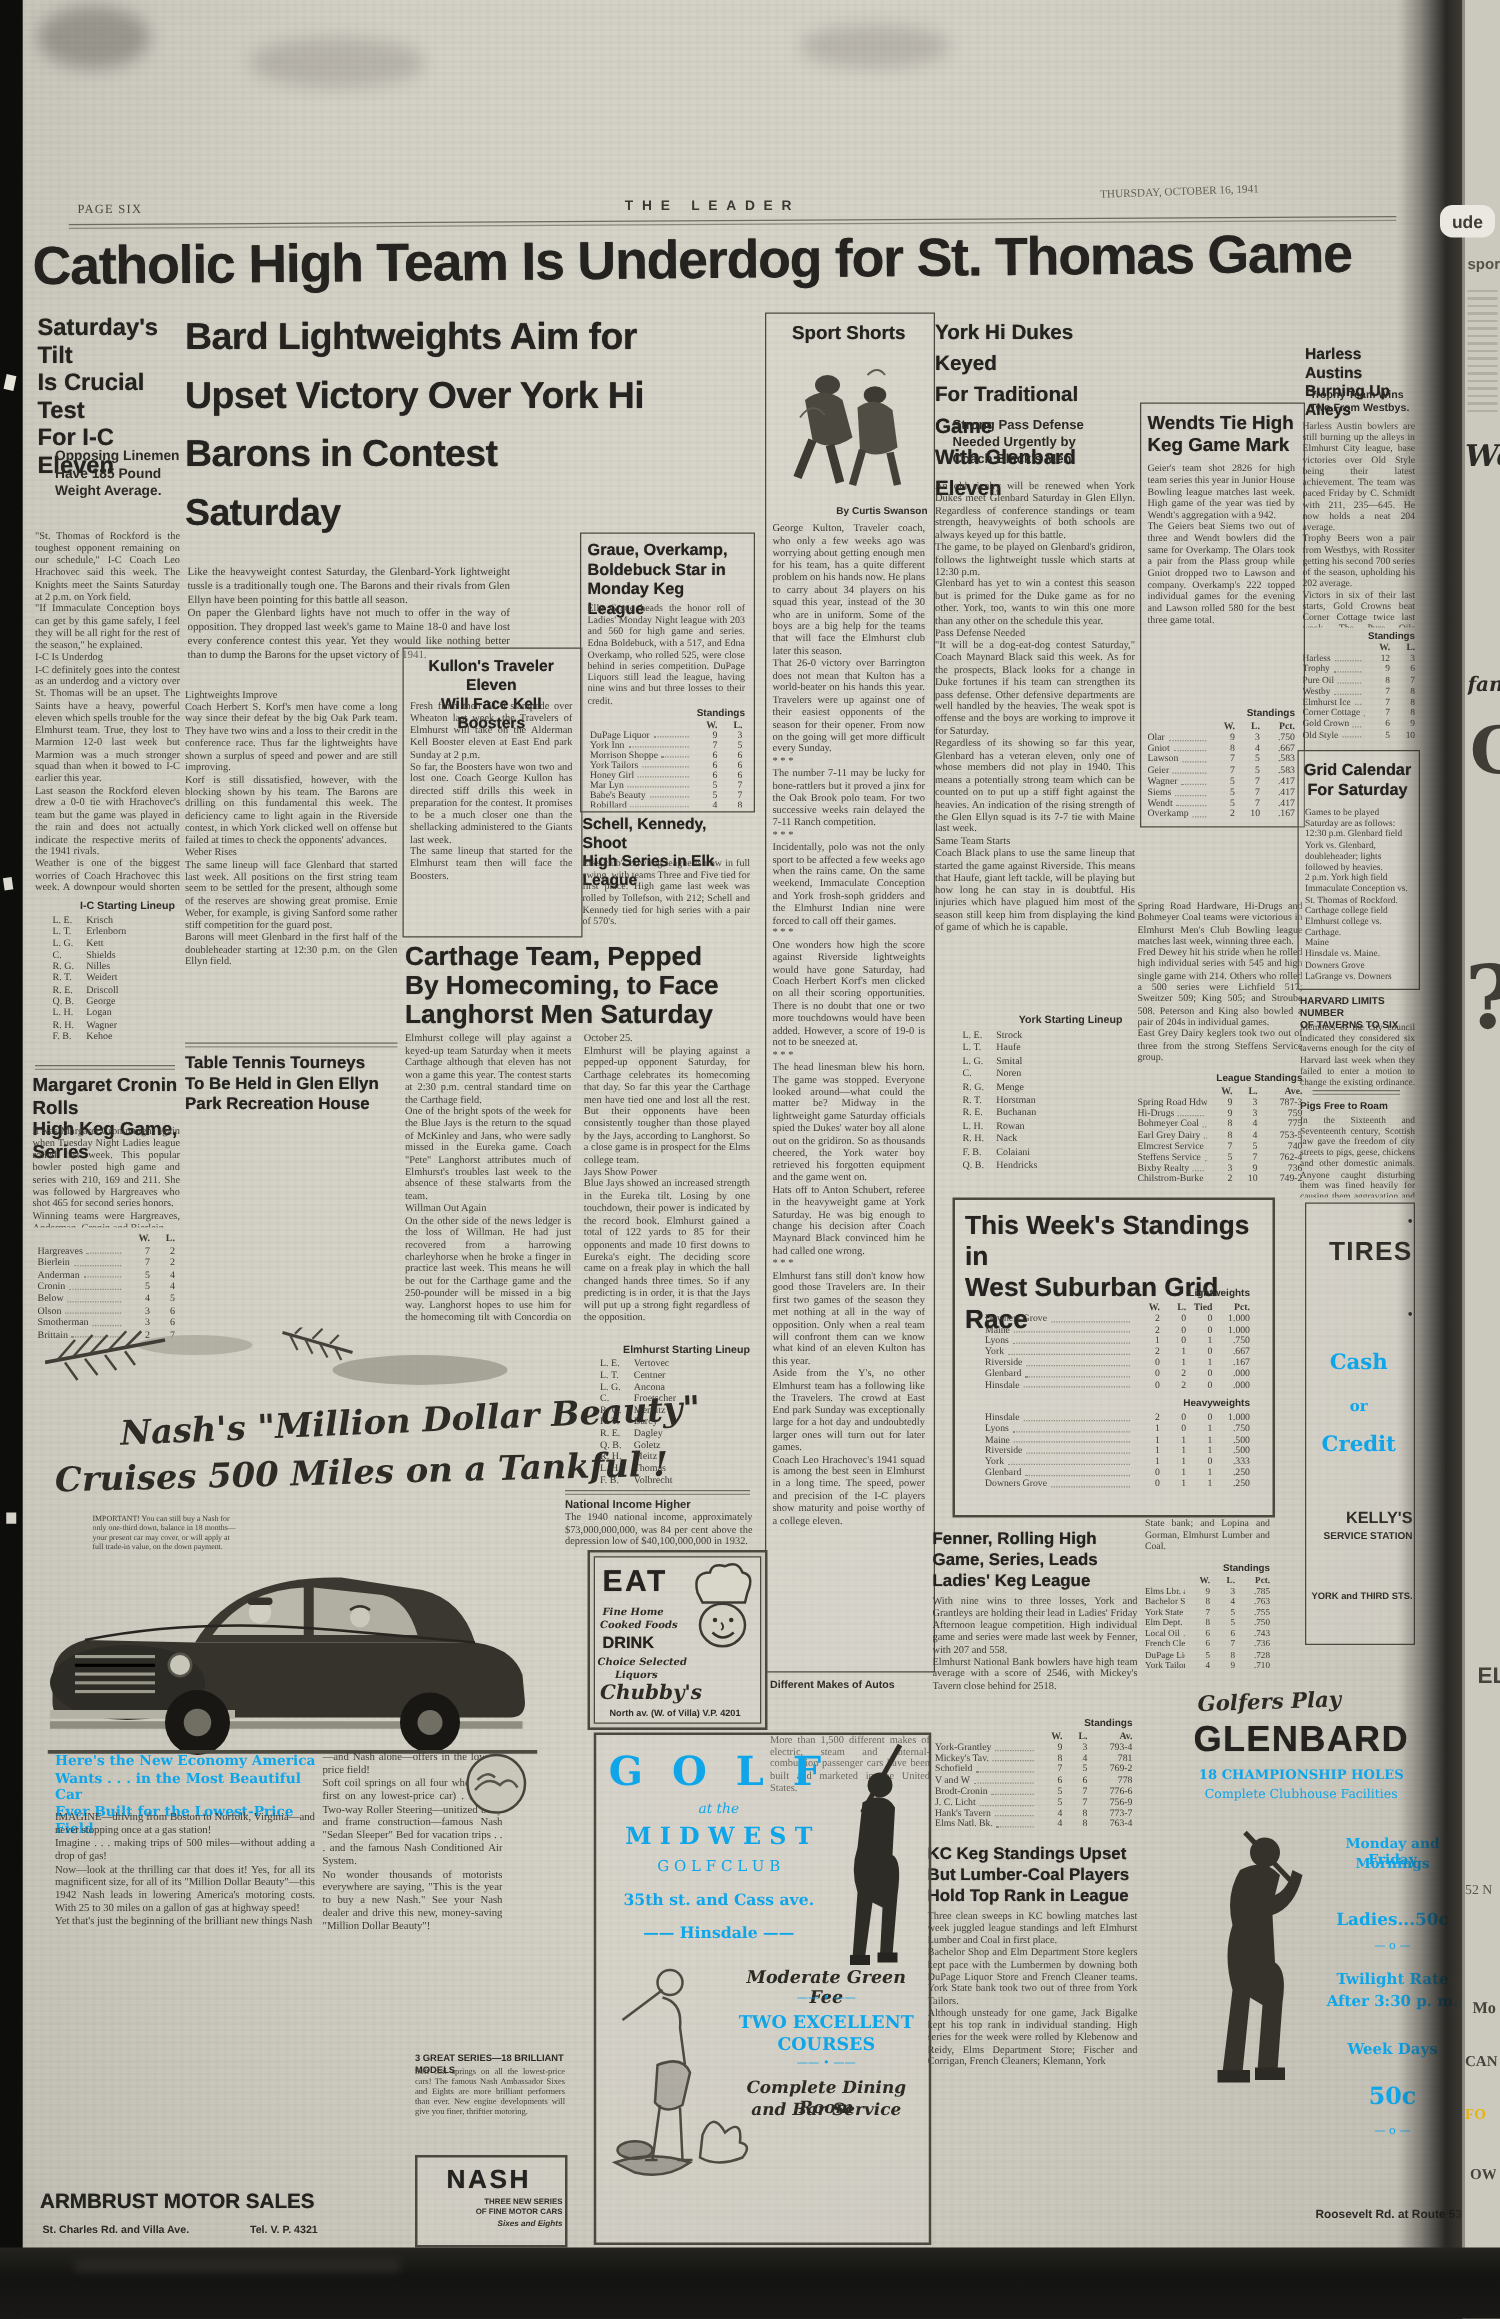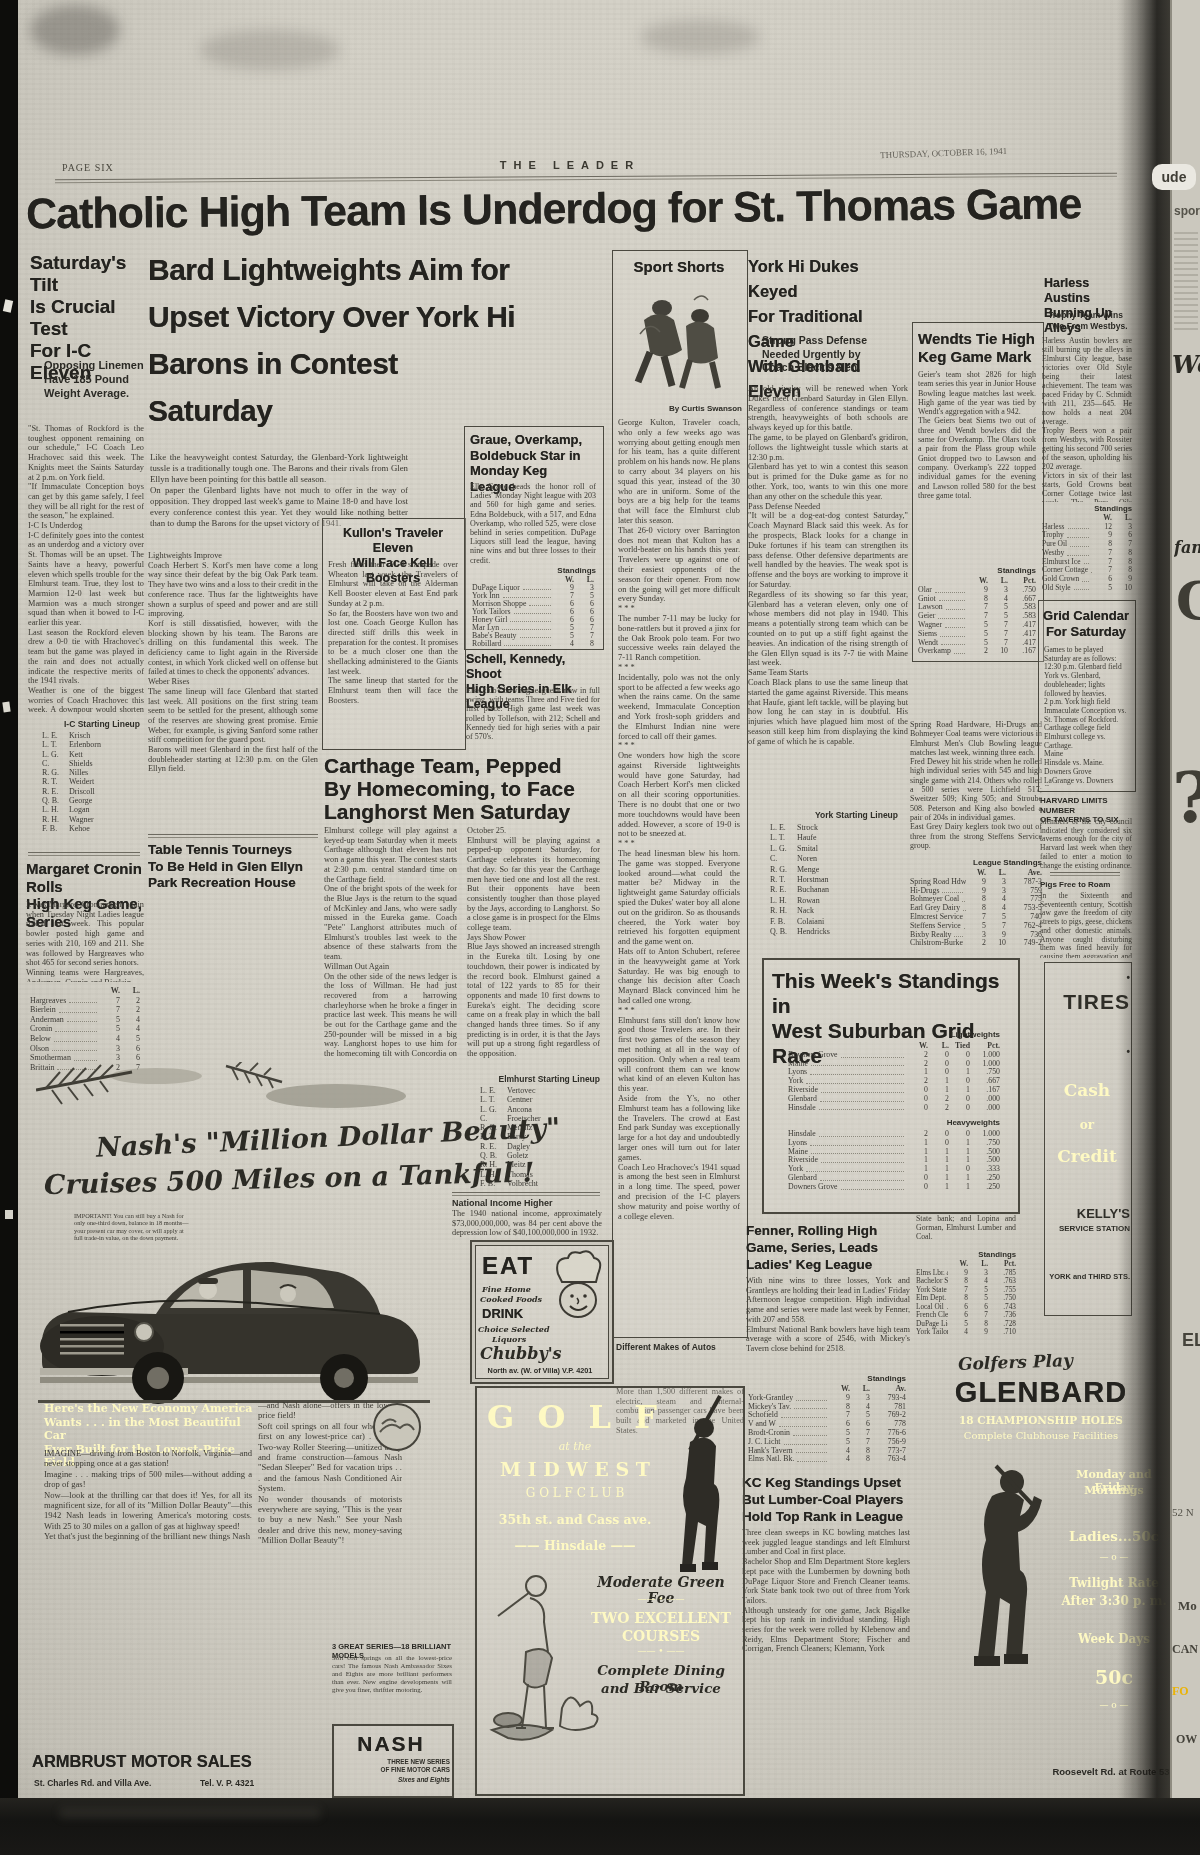--- a/index.html
+++ b/index.html
@@ -7,21 +7,21 @@
         font-family:"Liberation Serif",serif}
   .abs{position:absolute}
   #paper{left:18px;top:0;width:1152px;height:1800px;
          background:radial-gradient(ellipse at 48% 40%,#dad7cd 0%,#d3d0c6 55%,#c3c0b6 92%,#b5b2a8 100%)}
   #paper:after{content:"";position:absolute;inset:0;
     background:repeating-linear-gradient(0deg,rgba(90,86,76,.035) 0 2px,transparent 2px 5px),
                repeating-linear-gradient(90deg,rgba(90,86,76,.025) 0 3px,transparent 3px 7px)}
   .smudge{border-radius:50%;filter:blur(7px);background:rgba(60,58,50,.18)}
   .h{font-family:"Liberation Sans",sans-serif;font-weight:700;color:#24231f;
      white-space:pre-line;text-shadow:0 0 .6px rgba(20,20,18,.65)}
-  .serifh{font-family:"DejaVu Serif",serif;font-weight:700;color:#fef9c3;white-space:pre-line}
+  .serifh{font-family:"DejaVu Serif",serif;font-weight:700;color:#0ea5e9;white-space:pre-line}
   .bd{font-size:8.3px;line-height:9.7px;color:#3c3a33;text-align:justify;
       white-space:pre-line;overflow:hidden}
   .deck{font-family:"Liberation Sans",sans-serif;font-weight:700;color:#2b2a25;white-space:pre-line}
   .lbl{font-family:"Liberation Sans",sans-serif;font-weight:700;text-align:right;color:#2f2e28}
   .box{border:1.6px solid #4a483f;background:rgba(224,221,211,.25)}
   .hr{border-top:1px solid #6d6a60;height:2px;border-bottom:1px solid #8a877c}
   .tbl{color:#3b3934;font-size:8px;line-height:9.3px;overflow:hidden}
   .trow{display:flex;align-items:baseline}
   .trow span:first-child{flex:1 1 auto;display:flex;min-width:0;white-space:nowrap;overflow:hidden}
   .trow span:first-child:after{content:"";flex:1;border-bottom:1px dotted #8d8a7e;margin:0 3px 2px 3px;min-width:3px}

